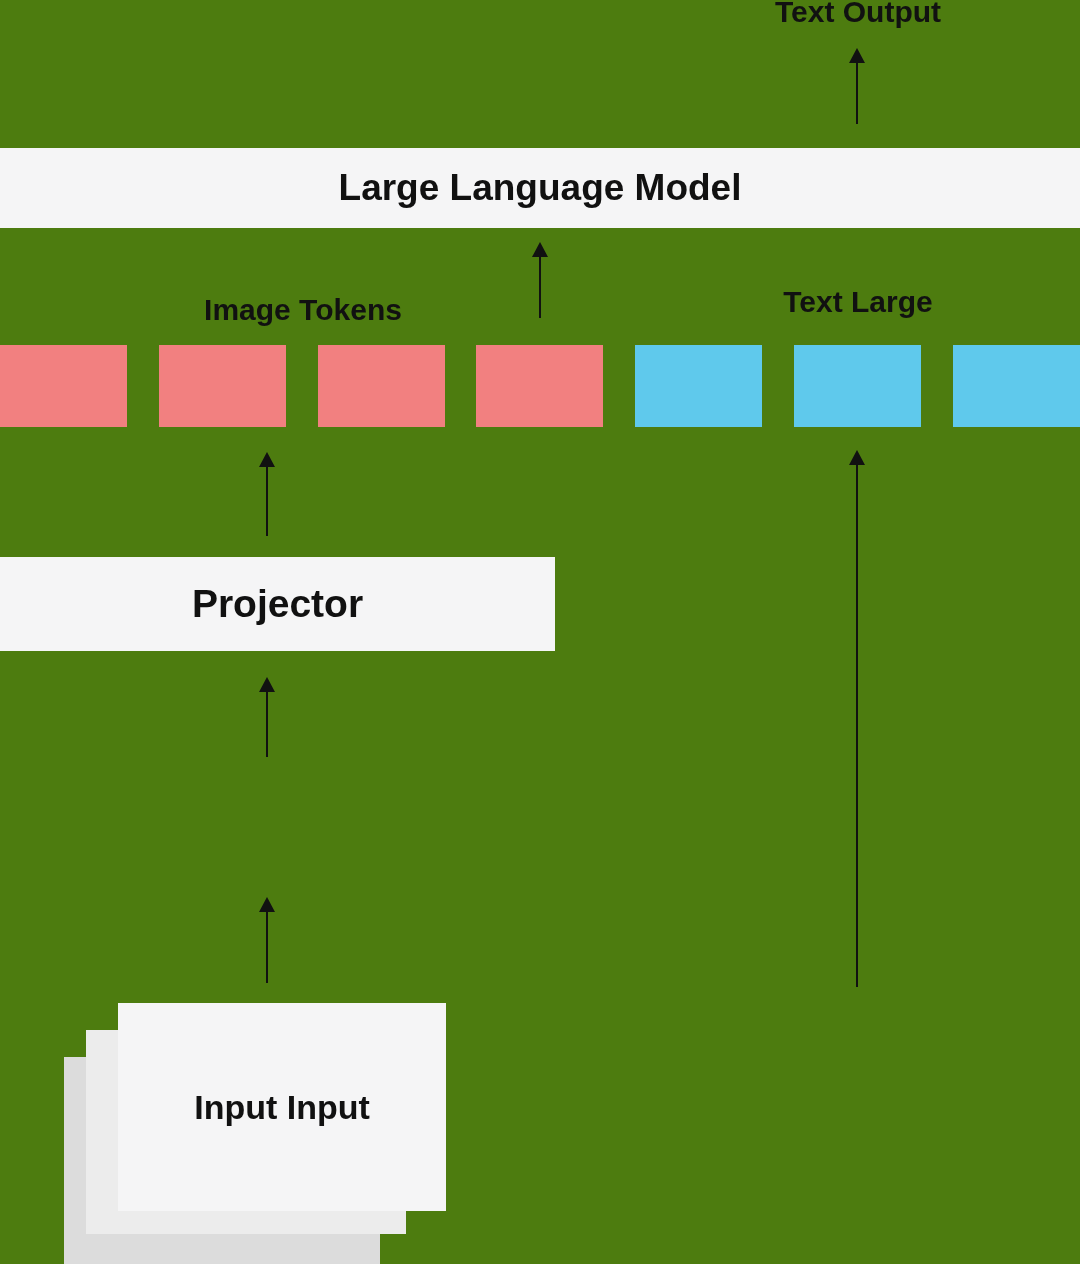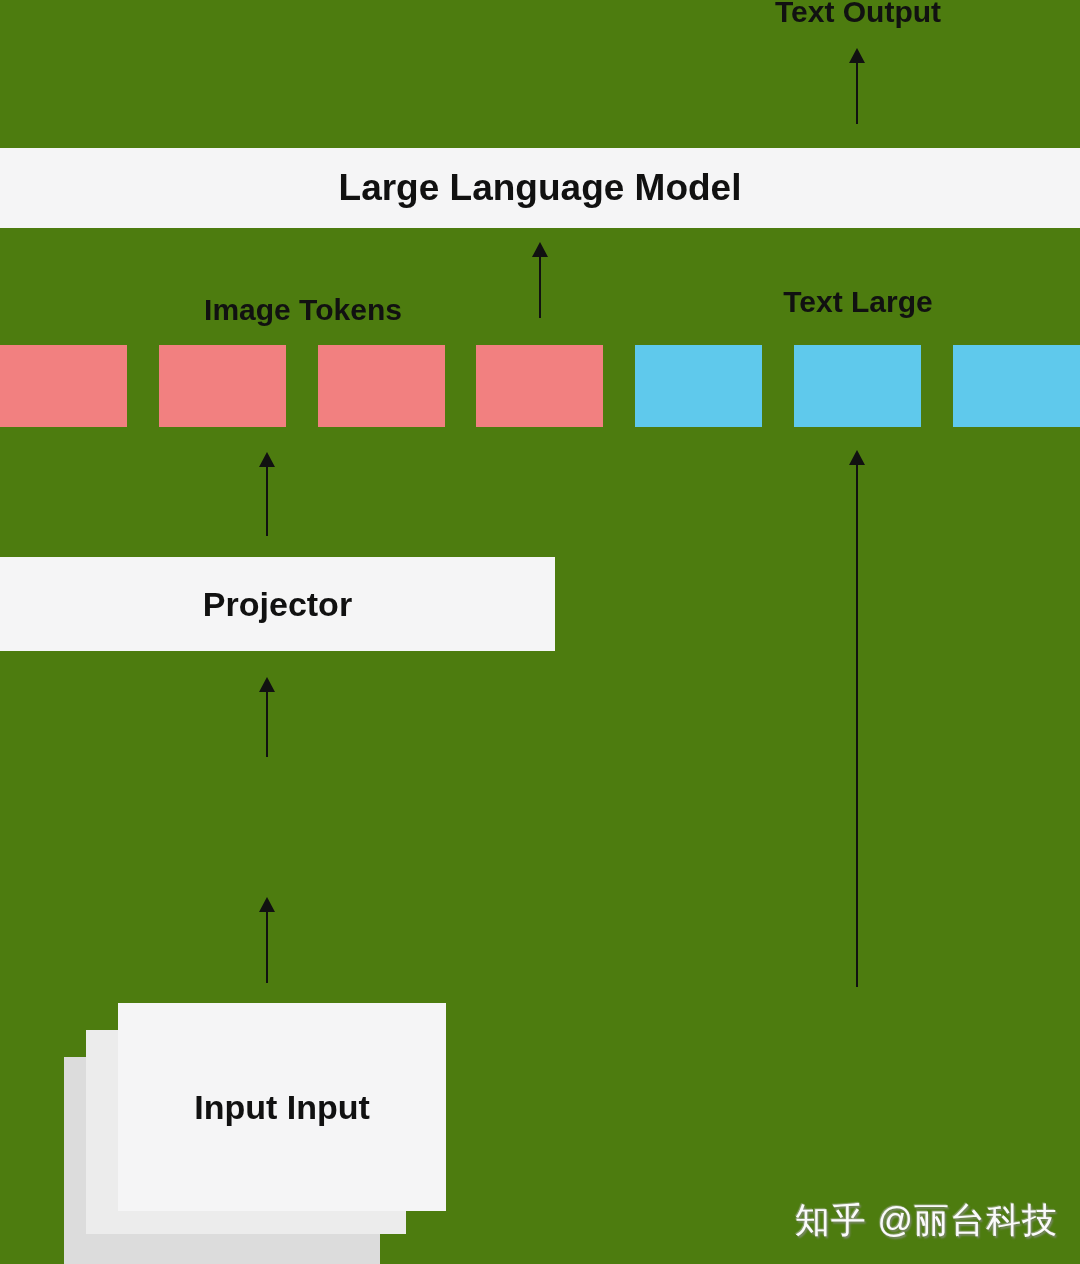--- a/index.html
+++ b/index.html
@@ -33,21 +33,21 @@
   .panel {
     position: absolute;
     background: var(--panel, #f5f5f6);
     display: flex; align-items: center; justify-content: center;
   }
   .panel span { font-weight: 700; color: var(--text, #111); white-space: nowrap; }
 
   .panel-llm        { left: 0;     top: 148px;  width: 1080px; height: 80px; }
   .panel-llm span   { font-size: 37px; }
   .panel-projector  { left: 0;     top: 557px;  width: 555px;  height: 94px; }
-  .panel-projector span { font-size: 34px; }
+  .panel-projector span { font-size: 39px; }
   .panel-vision     { left: 0;     top: 778px;  width: 555px;  height: 99px; }
   .panel-vision span { font-size: 34px; }
   .panel-image-input{ left: 118px; top: 1003px; width: 328px;  height: 208px; z-index: 3; }
   .panel-image-input span { font-size: 34px; }
   .panel-text-prompt{ left: 701px; top: 1003px; width: 325px;  height: 207px; }
   .panel-text-prompt span { font-size: 34px; }
 
   
   .stack-mid {
     position: absolute; left: 86px; top: 1030px; width: 320px; height: 204px;
@@ -164,15 +164,14 @@
   <div class="panel panel-image-input">
     <span>Input Input</span>
   </div>
 
   <div class="arrow arrow-prompt">
     <div class="head"></div>
     <div class="shaft"></div>
   </div>
 
 
-  <div class="watermark">知乎 @丽台科技</div>
 
 </div>
 
 </body></html>

